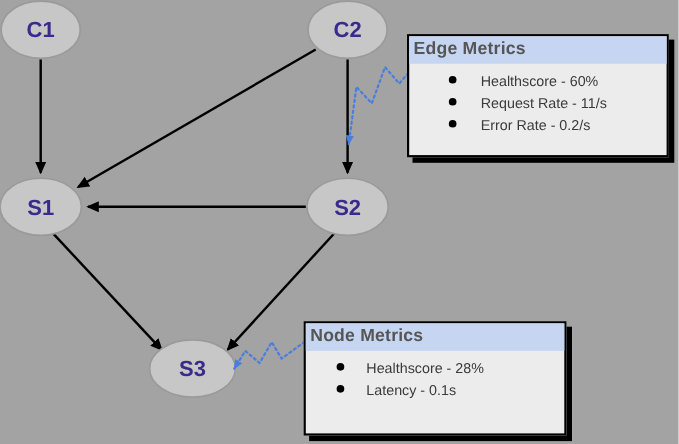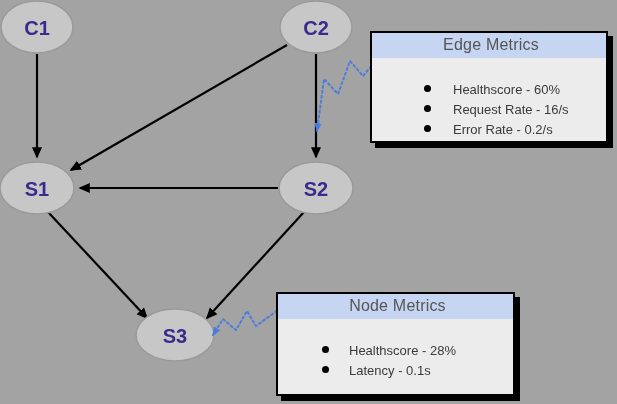--- a/index.html
+++ b/index.html
@@ -54,28 +54,28 @@
     position: absolute;
     background: #ececec;
     border: 2px solid #000000;
     box-shadow: 5px 5px 0 0 #000000;
     box-sizing: border-box;
   }
   .metrics-title {
     background: #c6d6f2;
     color: #555555;
     font-size: 16px;
-    font-weight: normal;
-    text-align: center;
+    font-weight: bold;
+    text-align: left;
     padding: 3px 0 4px 4px;
     letter-spacing: 0.2px;
   }
   .metrics-list {
     list-style: none;
-    margin: 16px;
+    margin: 0;
     padding: 6px 4px 8px 0;
   }
   .metrics-list li {
     display: flex;
     align-items: baseline;
     color: #3a3a3a;
     font-size: 13px;
     line-height: 1.55;
   }
   .bullet {
@@ -157,21 +157,21 @@
 
   <div class="metrics-box" id="edge-metrics-box">
     <div class="metrics-title">Edge Metrics</div>
     <ul class="metrics-list">
       <li>
         <span class="bullet"></span>
         <span>Healthscore - 60%</span>
       </li>
       <li>
         <span class="bullet"></span>
-        <span>Request Rate - 16/s</span>
+        <span>Request Rate - 11/s</span>
       </li>
       <li>
         <span class="bullet"></span>
         <span>Error Rate  - 0.2/s</span>
       </li>
     </ul>
   </div>
 
   <div class="metrics-box" id="node-metrics-box">
     <div class="metrics-title">Node Metrics</div>

